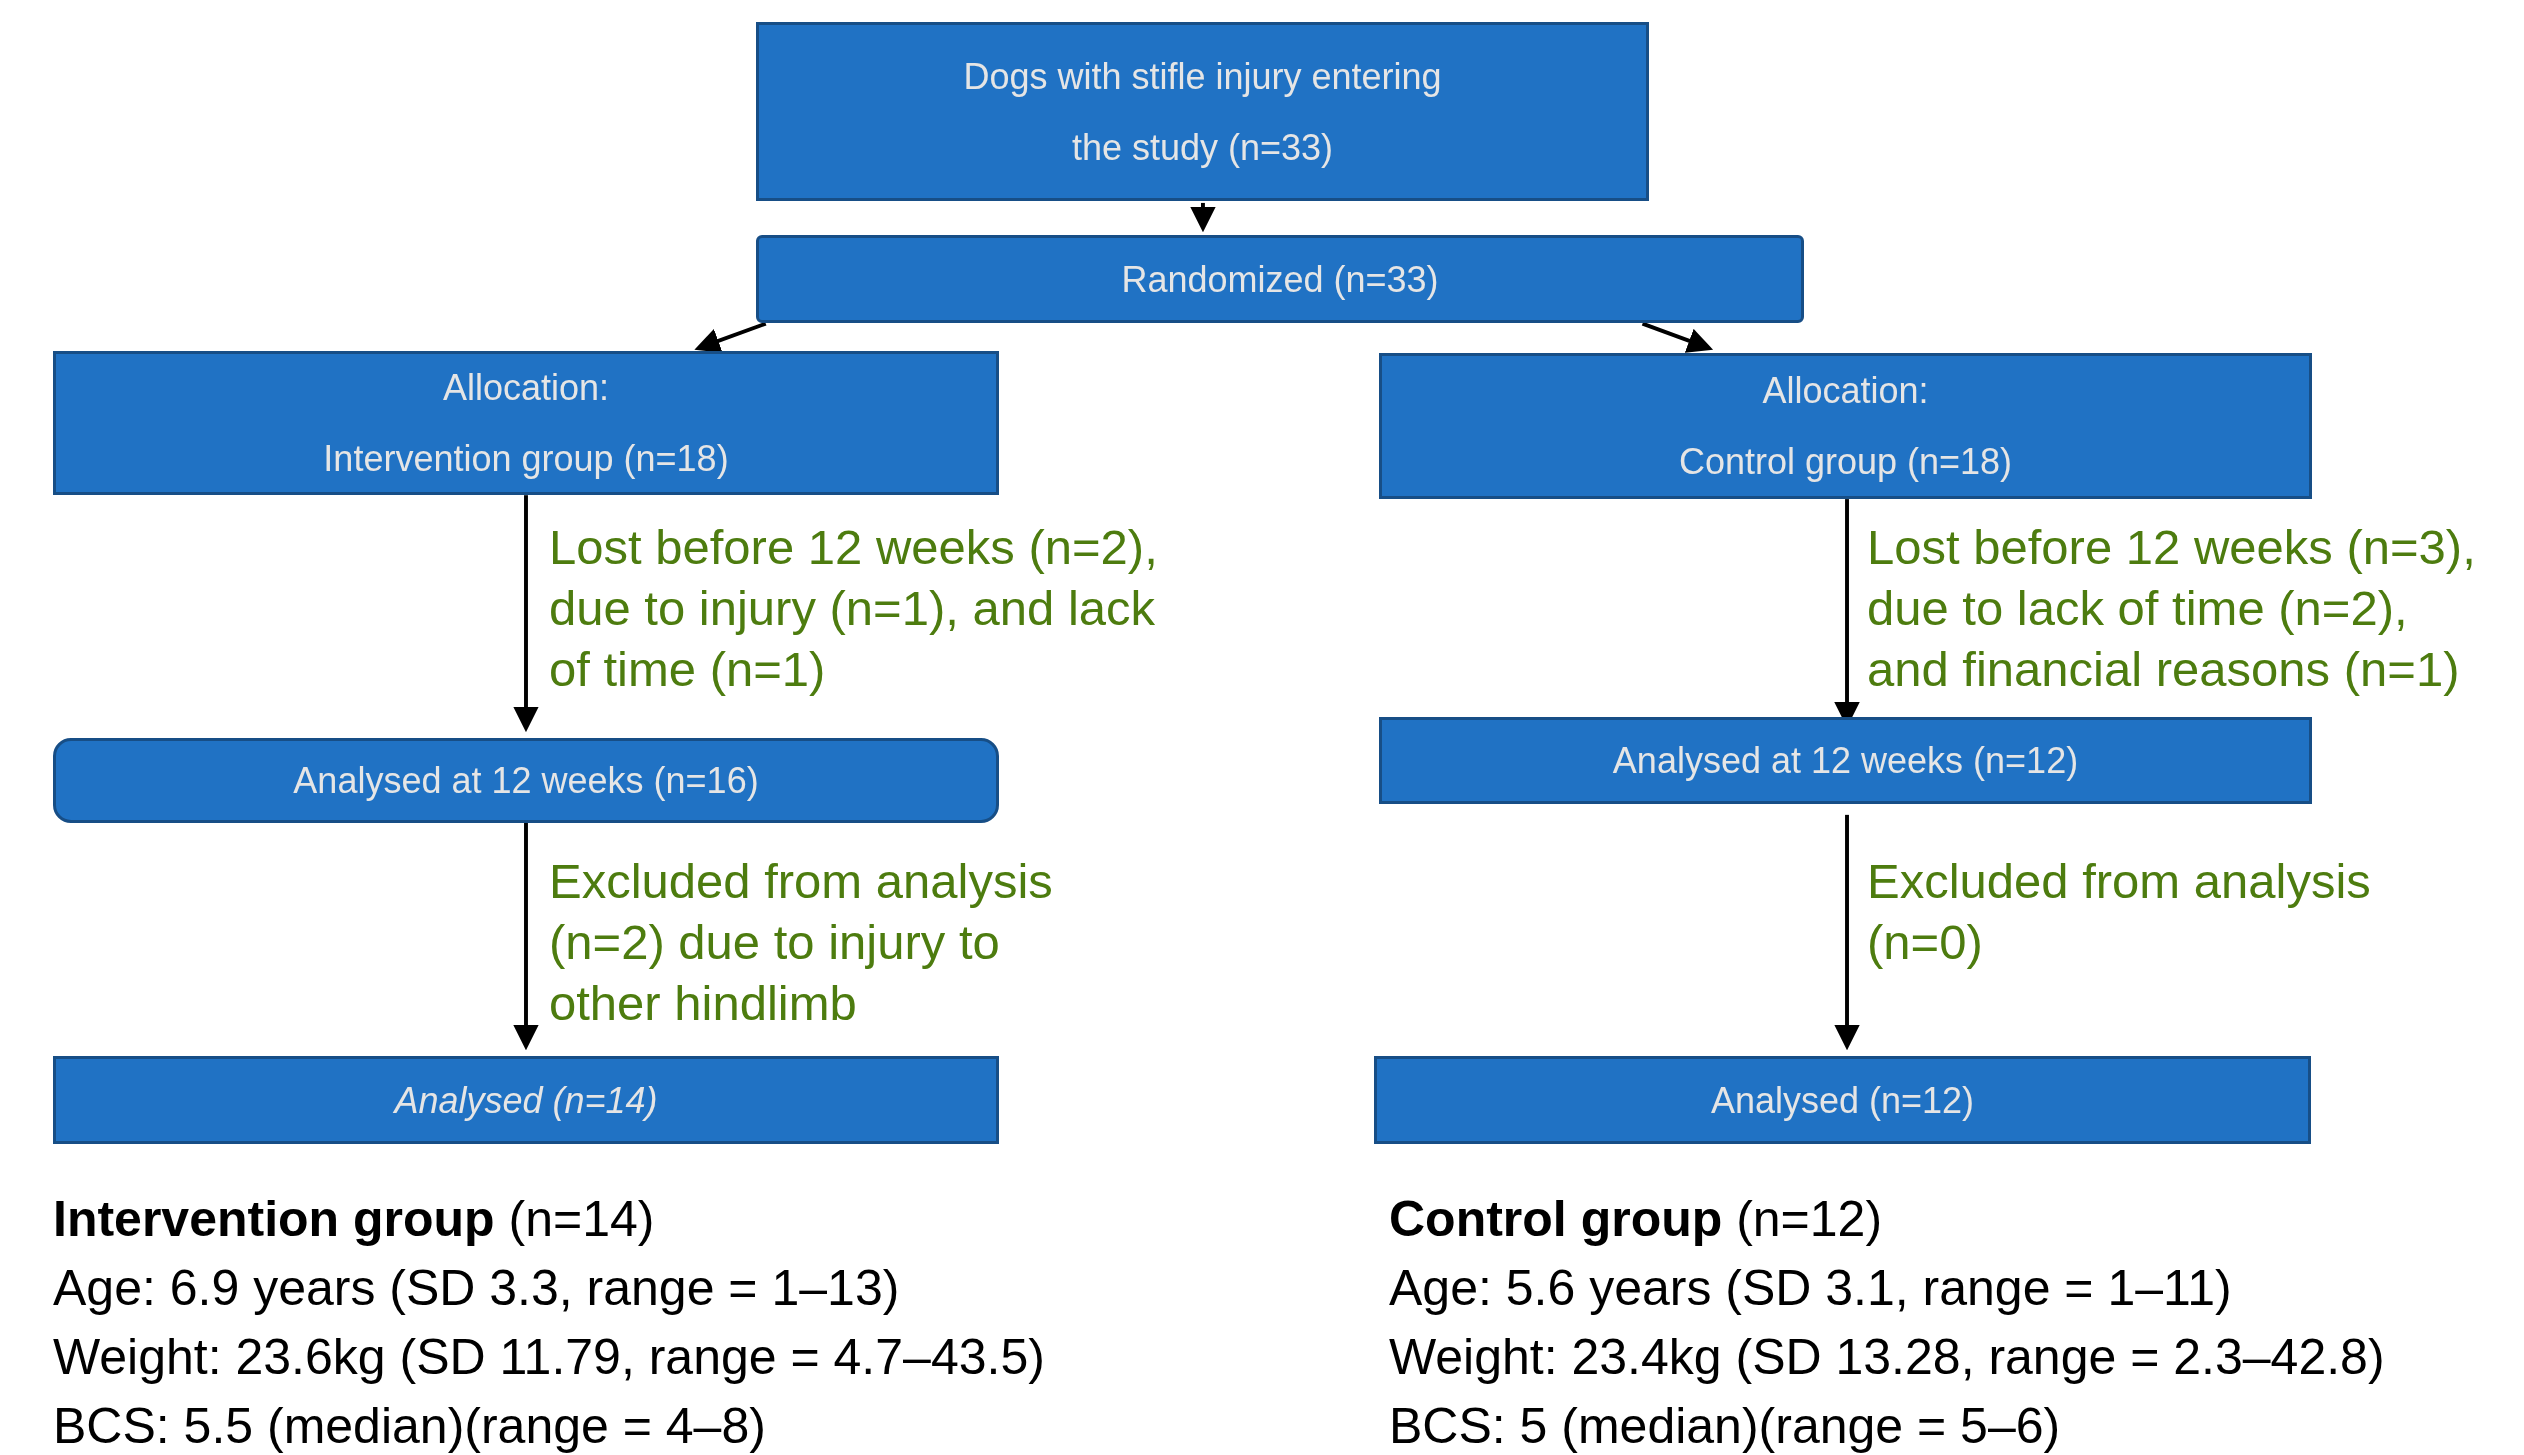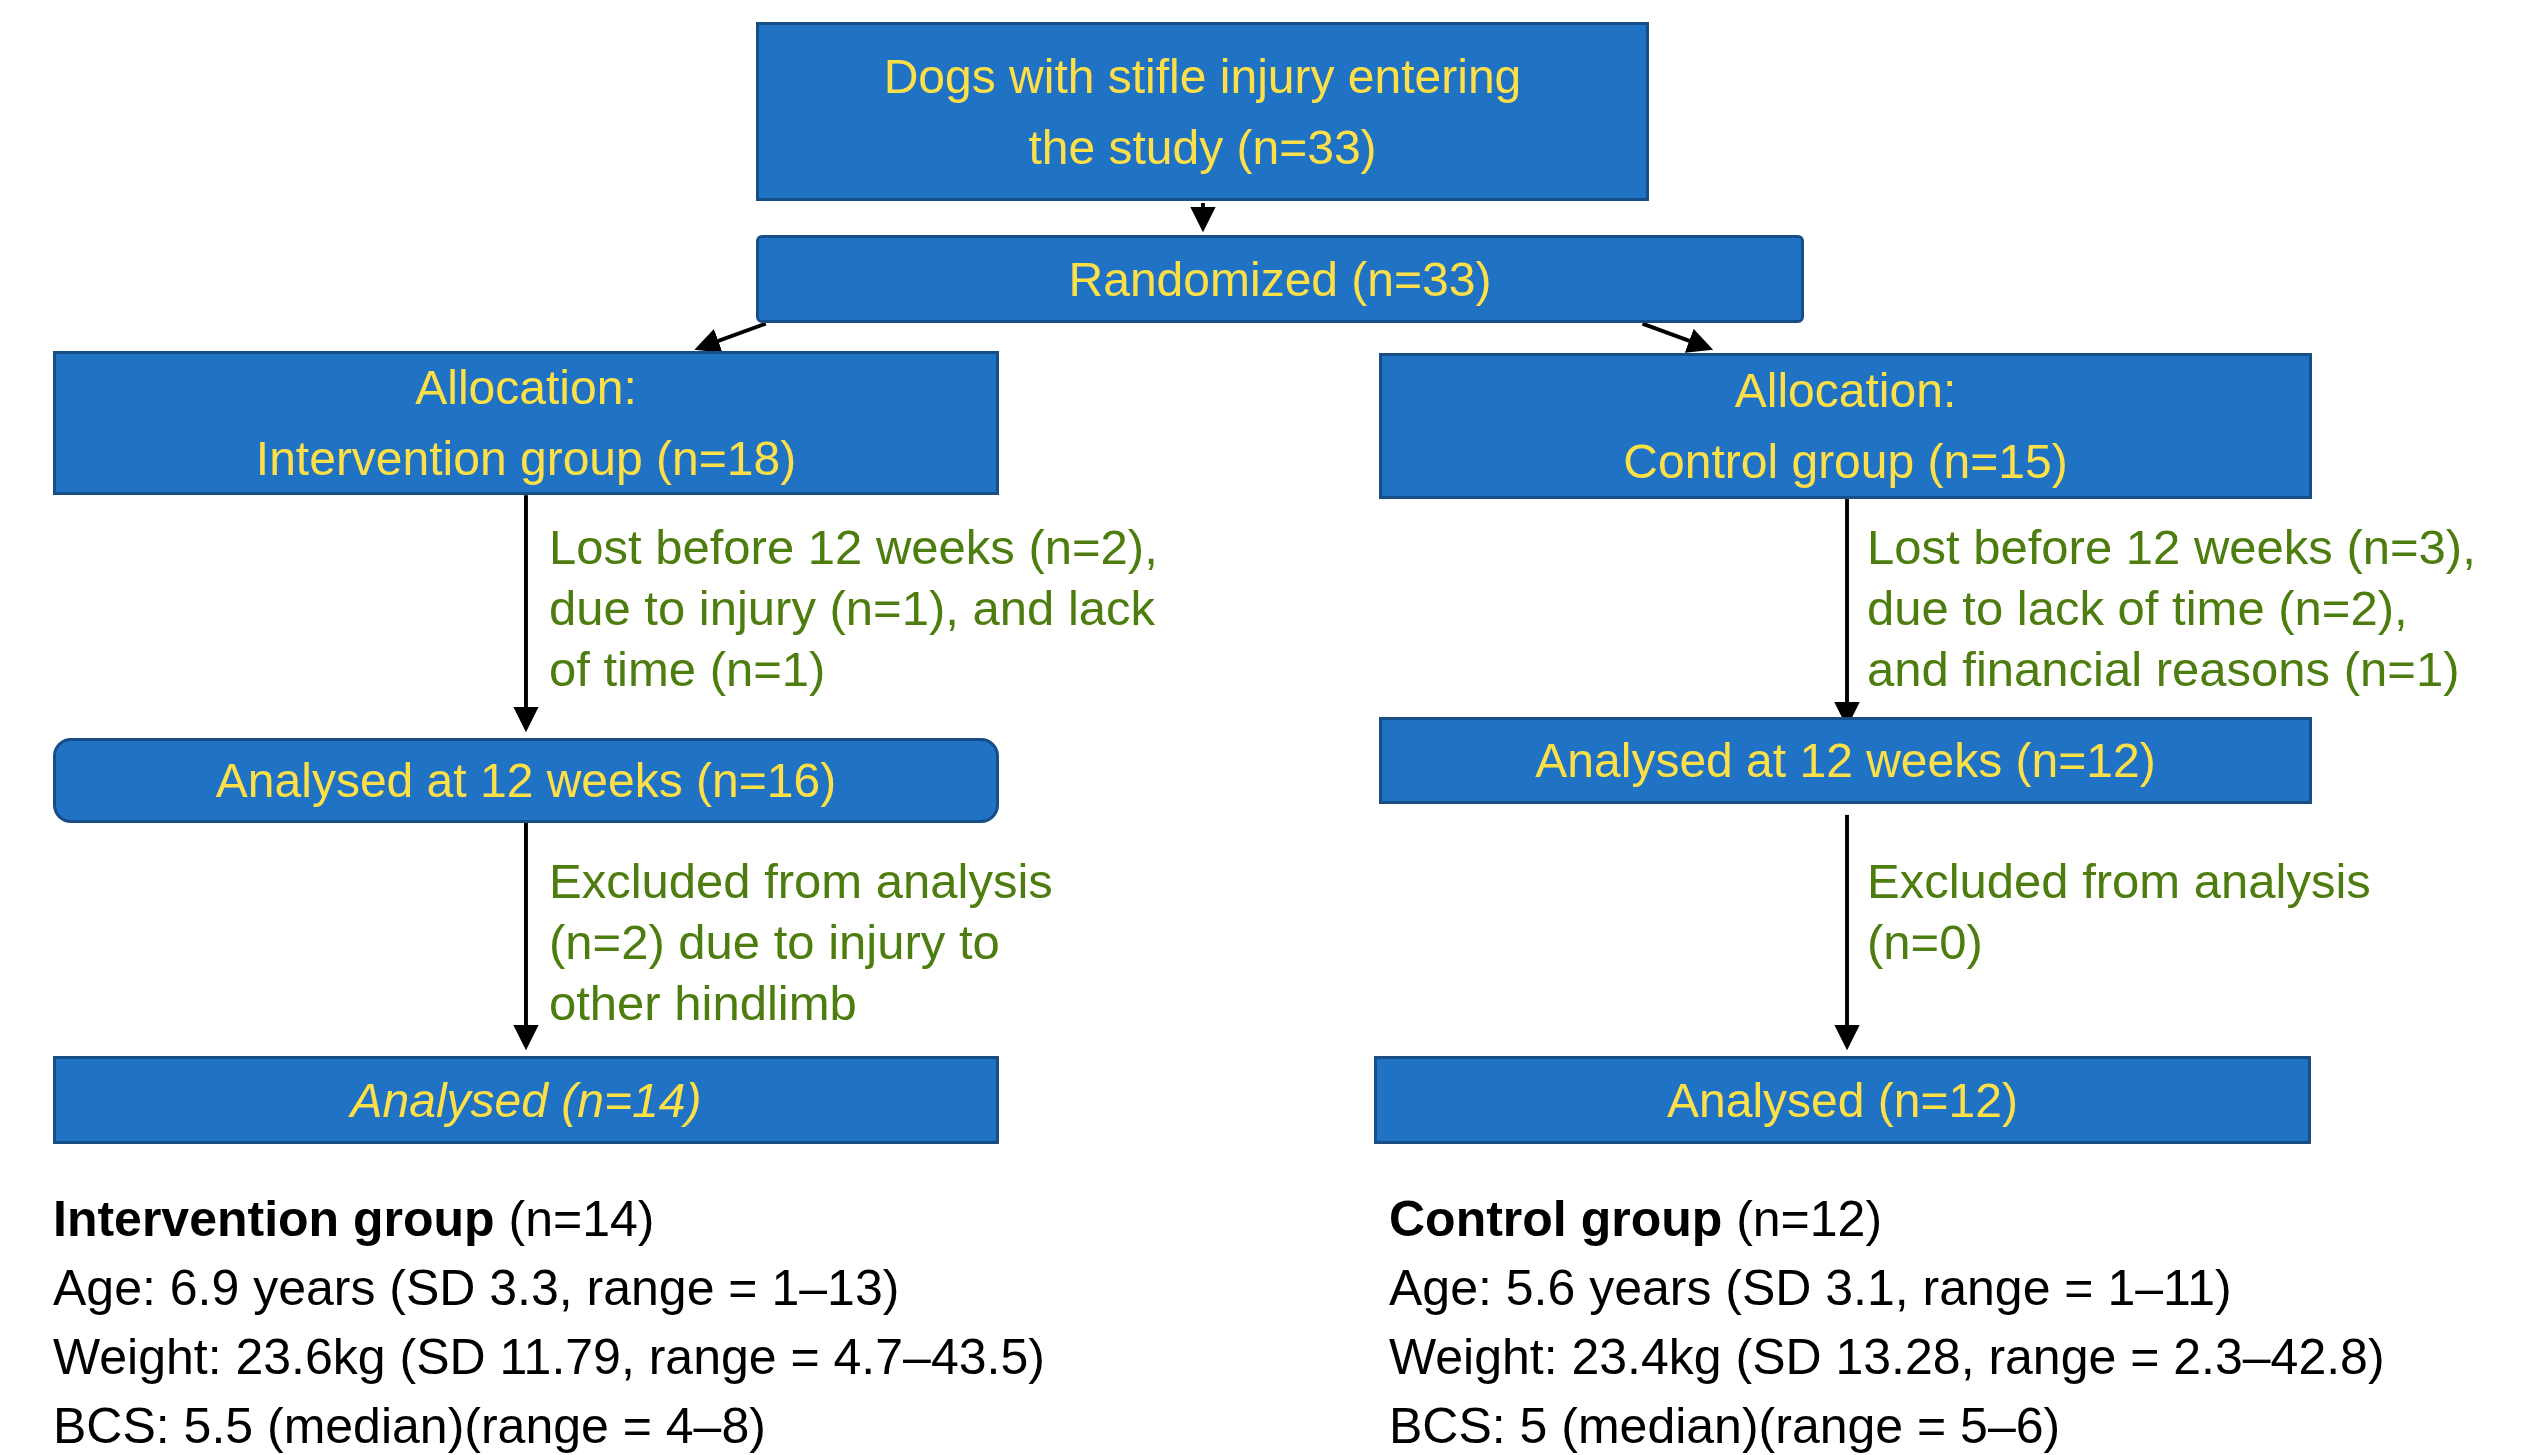--- a/index.html
+++ b/index.html
@@ -17,27 +17,27 @@
     left: 0; top: 0;
     width: 2525px; height: 1455px;
     pointer-events: none;
   }
   .arrows line { stroke: #000000; stroke-width: 5; }
   .box {
     position: absolute;
     box-sizing: border-box;
     background: #2072C4;
     border: 3.1px solid #174E86;
-    color: #fde047;
+    color: #e5e5e5;
     display: flex;
     flex-direction: column;
     align-items: center;
     justify-content: center;
     text-align: center;
-    font-size: 48px;
+    font-size: 36px;
     line-height: 71px;
     white-space: nowrap;
   }
   .box-entry       { left: 756px;  top: 22px;   width: 893px; height: 179px; }
   .box-randomized  { left: 756px;  top: 235px;  width: 1048px; height: 88px; border-radius: 6px; }
   .box-alloc-int   { left: 53px;   top: 351px;  width: 946px; height: 144px; }
   .box-alloc-ctrl  { left: 1379px; top: 353px;  width: 933px; height: 146px; }
   .box-a12-int     { left: 53px;   top: 738px;  width: 946px; height: 85px; border-radius: 18px; }
   .box-a12-ctrl    { left: 1379px; top: 717px;  width: 933px; height: 87px; }
   .box-an-int      { left: 53px;   top: 1056px; width: 946px; height: 88px; font-style: italic; }
@@ -93,21 +93,21 @@
     <span>Randomized (n=33)</span>
   </div>
 
   <div class="box box-alloc-int">
     <span>Allocation:</span>
     <span>Intervention group (n=18)</span>
   </div>
 
   <div class="box box-alloc-ctrl">
     <span>Allocation:</span>
-    <span>Control group (n=15)</span>
+    <span>Control group (n=18)</span>
   </div>
 
   <div class="note note-lost-int">
     <div>Lost before 12 weeks (n=2),</div>
     <div>due to injury (n=1), and lack</div>
     <div>of time (n=1)</div>
   </div>
 
   <div class="note note-lost-ctrl">
     <div>Lost before 12 weeks (n=3),</div>

